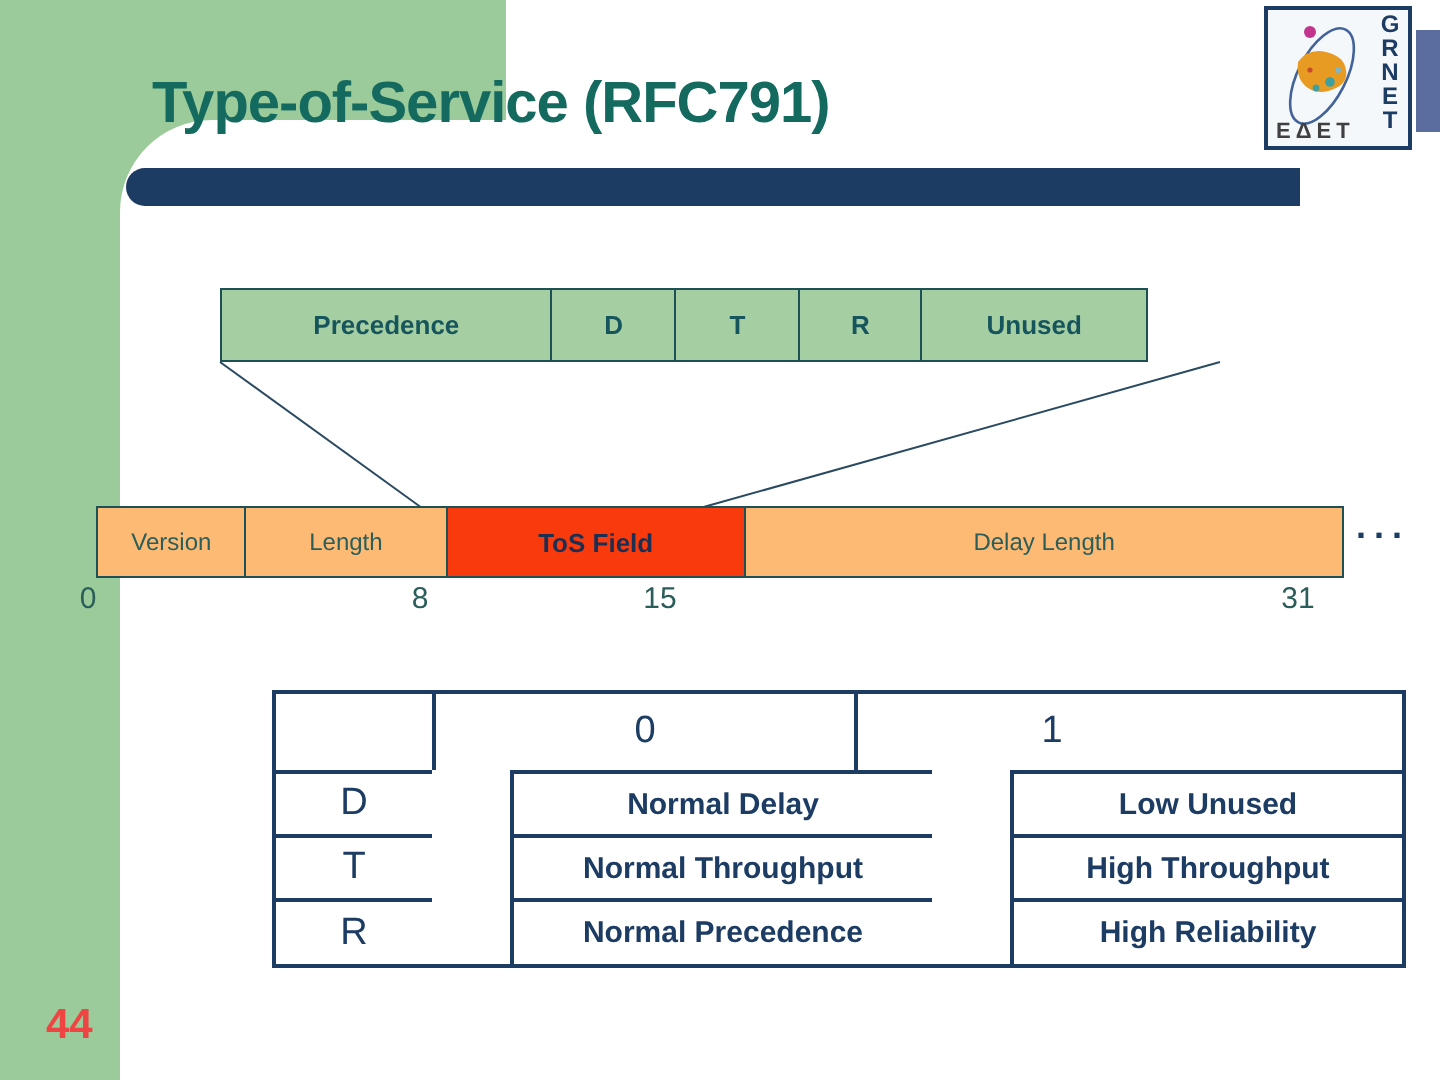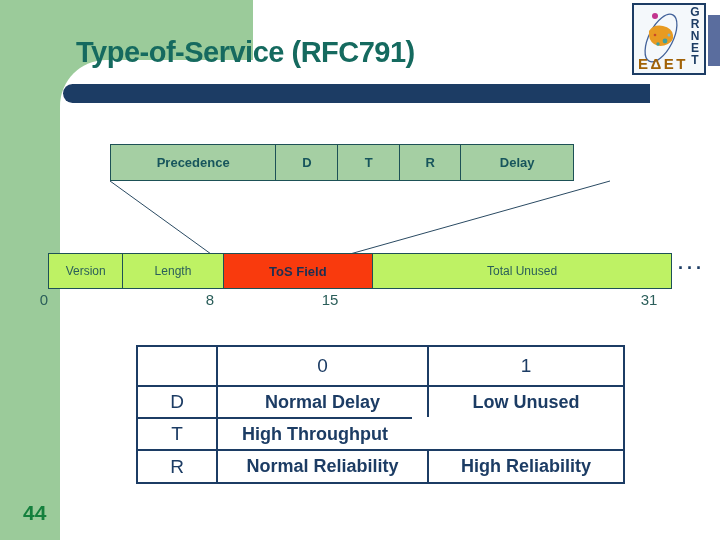--- a/index.html
+++ b/index.html
@@ -28,21 +28,21 @@
     position:absolute; left:632px; top:3px; width:74px; height:72px; z-index:6;
     background:#f4f8fb; border:2px solid #1c3c64; box-sizing:border-box;
   }
   .logo-letters {
     position:absolute; top:1px; right:2px; bottom:13px; width:14px;
     display:flex; flex-direction:column; justify-content:space-between; align-items:center;
     font-size:12px; font-weight:bold; color:#1c3c64; line-height:1;
   }
   .logo-greek {
     position:absolute; left:4px; bottom:1px;
-    font-size:15px; letter-spacing:2.5px; color:#a16207; font-weight:bold;
+    font-size:11px; letter-spacing:2.5px; color:#404040; font-weight:bold;
   }
   .right-strip { position:absolute; left:708px; top:15px; width:12px; height:51px;
                  background:#5a6d9e; z-index:6; }
 
   
   .tos-row {
     position:absolute; left:110px; top:144px; width:464px; height:37px; z-index:3;
     display:flex; background:#a5cfa3; border:1.5px solid #1d5156; box-sizing:border-box;
   }
   .tos-cell {
@@ -50,21 +50,21 @@
     font-weight:bold; font-size:13px; color:#17555c; border-left:1.5px solid #1d5156;
   }
   .tos-cell:first-child { border-left:none; }
 
   
   .connectors { position:absolute; left:0; top:0; width:720px; height:540px; z-index:2; pointer-events:none; }
 
   
   .hdr-row {
     position:absolute; left:48px; top:253px; width:624px; height:36px; z-index:3;
-    display:flex; background:#bef264; border:1.5px solid #1d5156; box-sizing:border-box;
+    display:flex; background:#fdba74; border:1.5px solid #1d5156; box-sizing:border-box;
   }
   .hdr-cell {
     box-sizing:border-box; display:flex; align-items:center; justify-content:center;
     font-size:12px; color:#2b5e5a; border-left:1.5px solid #1d5156;
   }
   .hdr-cell:first-child { border-left:none; }
   .hdr-cell.red { background:#f93a0d; color:#1c2f52; font-weight:bold; font-size:13px; }
 
   .ellipsis { position:absolute; left:678px; top:253px; z-index:3;
               font-size:18px; font-weight:bold; letter-spacing:4px; color:#1c3c64; }
@@ -77,24 +77,24 @@
   .trow { display:flex; }
   .tcell { box-sizing:border-box; display:flex; align-items:center; justify-content:center;
            border-left:2px solid #1c3c64; border-top:2px solid #1c3c64; color:#1c3c64; }
   .trow .tcell:first-child { border-left:none; }
   .trow.first .tcell { border-top:none; }
   .tcell.c0 { width:78px; }
   .tcell.c1 { width:211px; }
   .tcell.c2 { width:196px; }
   .h38 { height:38px; } .h32 { height:32px; } .h33 { height:33px; }
   .big { font-size:19px; }
-  .val { font-weight:bold; font-size:18px; }
+  .val { font-weight:bold; font-size:15px;margin-left:39px; }
 
   .page-number { position:absolute; left:23px; top:501px; z-index:5;
-                 font-size:21px; font-weight:bold; color:#15803d; }
+                 font-size:21px; font-weight:bold; color:#ef4444; }
 </style>
 </head>
 <body>
 
 <div class="slide">
 
   <div class="green-corner"></div>
   <div class="green-band"></div>
   <div class="green-top"></div>
   <div class="content-panel"></div>
@@ -130,41 +130,41 @@
     <div class="tos-cell" style="width:67px">
       <span>D</span>
     </div>
     <div class="tos-cell" style="width:67px">
       <span>T</span>
     </div>
     <div class="tos-cell" style="width:66px">
       <span>R</span>
     </div>
     <div class="tos-cell" style="width:122px">
-      <span>Delay</span>
+      <span>Unused</span>
     </div>
   </div>
 
   <svg class="connectors">
     <line x1="110" y1="181" x2="211" y2="254" stroke="#2a4a62" stroke-width="1"></line>
     <line x1="610" y1="181" x2="350" y2="254" stroke="#2a4a62" stroke-width="1"></line>
   </svg>
 
   <div class="hdr-row">
     <div class="hdr-cell" style="width:79px">
       <span>Version</span>
     </div>
     <div class="hdr-cell" style="width:108px">
       <span>Length</span>
     </div>
     <div class="hdr-cell red" style="width:161px">
       <span>ToS Field</span>
     </div>
     <div class="hdr-cell" style="width:322px">
-      <span>Total Unused</span>
+      <span>Delay Length</span>
     </div>
   </div>
   <div class="ellipsis">...</div>
 
   <div class="bit-label" style="left:29px">0</div>
   <div class="bit-label" style="left:195px">8</div>
   <div class="bit-label" style="left:315px">15</div>
   <div class="bit-label" style="left:634px">31</div>
 
   <div class="btable">
@@ -173,24 +173,25 @@
       <div class="tcell c1 h38 big">0</div>
       <div class="tcell c2 h38 big">1</div>
     </div>
     <div class="trow">
       <div class="tcell c0 h32 big">D</div>
       <div class="tcell c1 h32 val">Normal Delay</div>
       <div class="tcell c2 h32 val">Low Unused</div>
     </div>
     <div class="trow">
       <div class="tcell c0 h32 big">T</div>
+      <div class="tcell c1 h32 val">Normal Throughput</div>
       <div class="tcell c2 h32 val">High Throughput</div>
     </div>
     <div class="trow">
       <div class="tcell c0 h33 big">R</div>
-      <div class="tcell c1 h33 val">Normal Reliability</div>
+      <div class="tcell c1 h33 val">Normal Precedence</div>
       <div class="tcell c2 h33 val">High Reliability</div>
     </div>
   </div>
 
   <div class="page-number">44</div>
 
 </div>
 
 </body></html>

